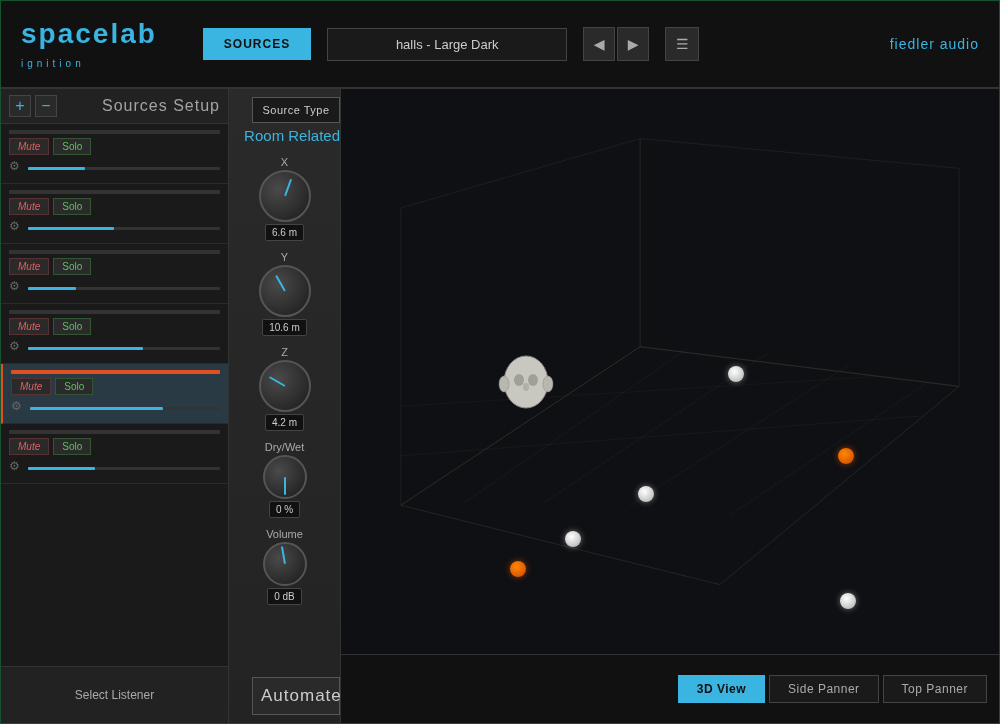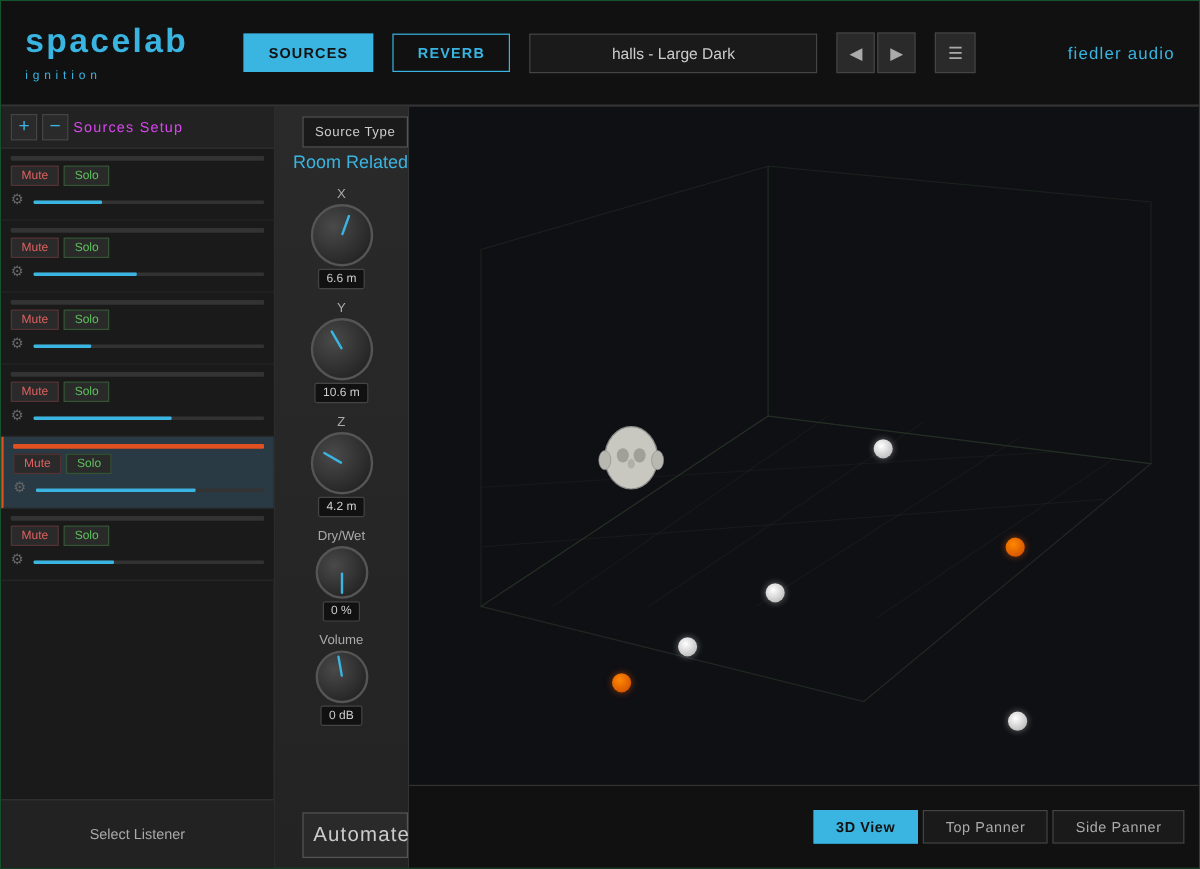--- a/index.html
+++ b/index.html
@@ -149,23 +149,23 @@
       font-size: 16px;
       cursor: pointer;
       display: flex;
       align-items: center;
       justify-content: center;
       line-height: 1;
     }
 
     .sources-title {
       flex: 1;
-      text-align: left;
-      font-size: 12px;
-      color: #d946ef;
+      text-align: right;
+      font-size: 16px;
+      color: #a3a3a3;
       letter-spacing: 1px;
     }
 
     .source-item {
       border-bottom: 1px solid #2a2a2a;
       padding: 6px 8px;
       background: #1a1a1a;
     }
     .source-item.active {
       background: #2a3a45;
@@ -190,21 +190,21 @@
     }
 
     .mute-btn, .solo-btn {
       padding: 2px 8px;
       font-size: 10px;
       border: 1px solid #555;
       background: #2a2a2a;
       color: #ccc;
       cursor: pointer;
     }
-    .mute-btn { color: #e06060; border-color: #553333; }
+    .mute-btn { color: #e06060; border-color: #553333; font-style: italic; }
     .solo-btn { color: #60c060; border-color: #335533; }
 
     .source-gear {
       color: #666;
       font-size: 12px;
       cursor: pointer;
     }
 
     .source-fader {
       height: 3px;
@@ -420,21 +420,20 @@
 
 <div class="app-container">
 
   <div class="top-bar">
     <div class="logo">
       <span class="logo-spacelab">spacelab</span>
       <span class="logo-ignition">ignition</span>
     </div>
 
     <button class="nav-btn active">SOURCES</button>
-    <button class="nav-btn">REVERB</button>
 
     <div class="preset-display">halls - Large Dark</div>
 
     <div class="preset-arrows">
       <button class="arrow-btn">◀</button>
       <button class="arrow-btn">▶</button>
     </div>
     <button class="menu-btn">☰</button>
 
     <div class="brand-name">fiedler audio</div>
@@ -623,19 +622,19 @@
               <div class="source-dot white" style="left: 507px; top: 512px;"></div>
               <div class="source-dot orange" style="left: 505px; top: 367px;"></div>
               <div class="source-dot orange" style="left: 177px; top: 480px;"></div>
             </div>
 
         </div>
       </div>
 
       <div class="view-bottom-bar">
         <button class="view-tab active">3D View</button>
+        <button class="view-tab">Side Panner</button>
         <button class="view-tab">Top Panner</button>
-        <button class="view-tab">Side Panner</button>
       </div>
     </div>
 
   </div>
 </div>
 
 </body></html>

